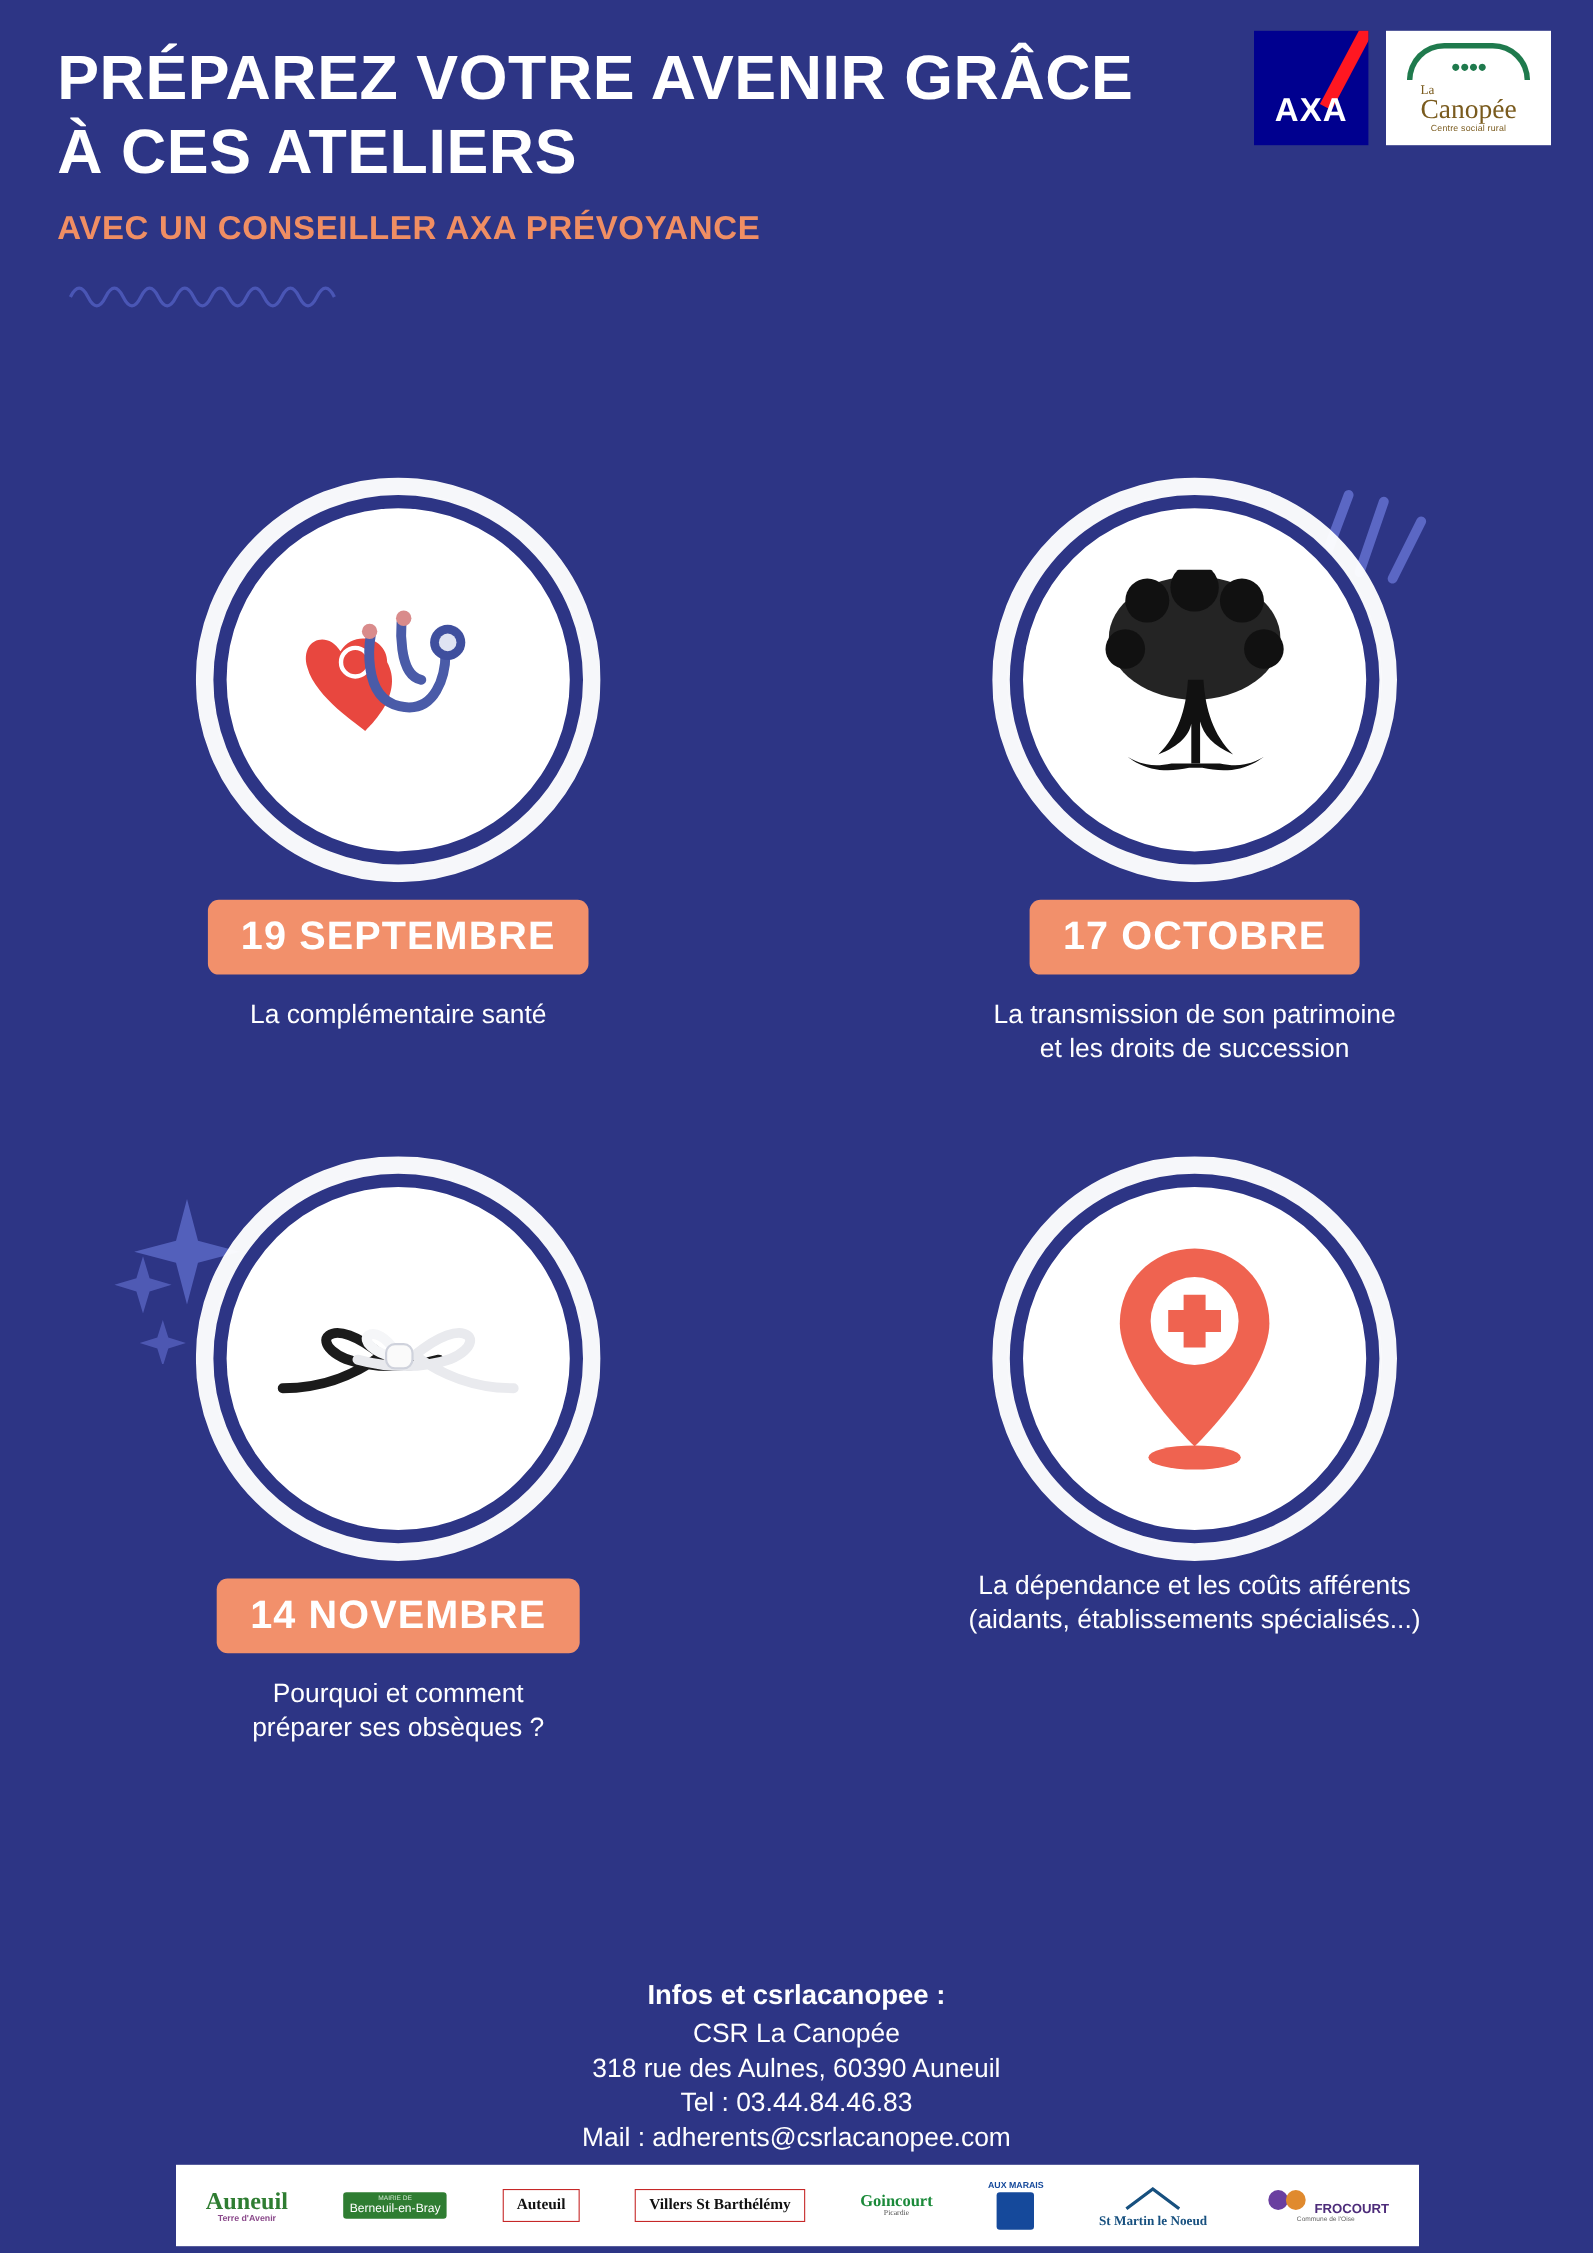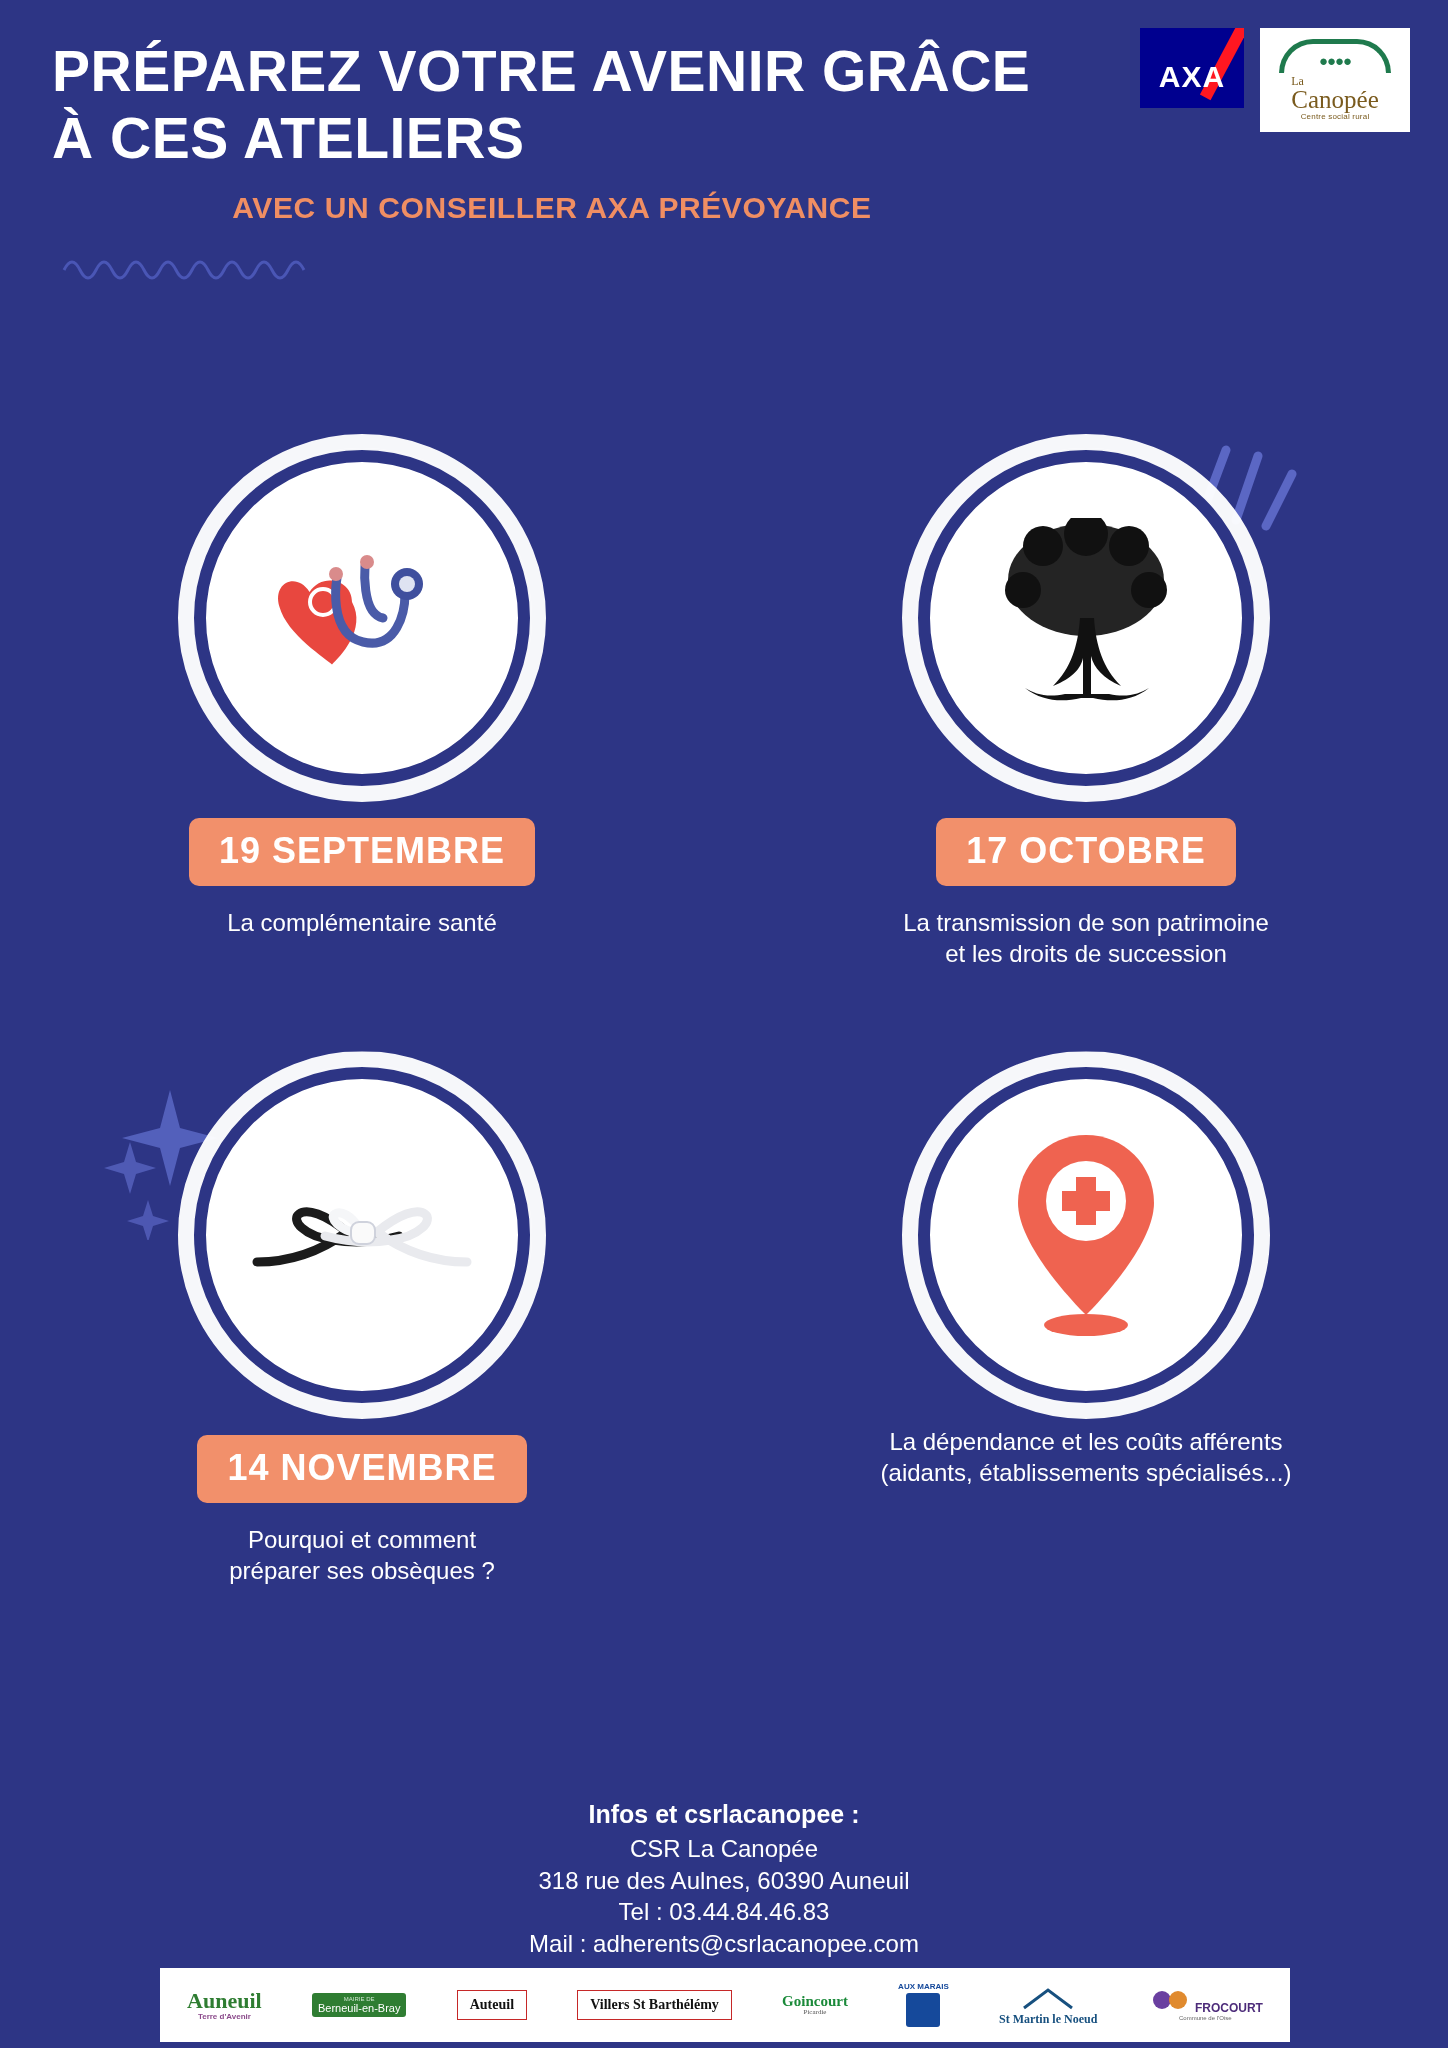--- a/index.html
+++ b/index.html
@@ -21,42 +21,42 @@
     line-height: 1.18;
     text-transform: uppercase;
     max-width: 1020px;
   }
   .subtitle {
     color: #f08e63;
     font-size: 30px;
     font-weight: bold;
     letter-spacing: 0.6px;
     text-transform: uppercase;
-    text-align: center;
+    text-align: left;
     width: 1000px;
     margin-top: 18px;
   }
   .place {
     color: #ffffff;
     font-size: 44px;
     font-weight: bold;
     letter-spacing: 0.5px;
     text-transform: uppercase;
     text-align: center;
     width: 1240px;
     margin-top: 40px;
   }
 
   
   .logo-group {
     position: absolute; top: 28px; right: 38px;
     display: flex; align-items: flex-start; gap: 16px;
   }
   .axa-logo {
-    width: 104px; height: 80px;
+    width: 104px; height: 104px;
     background: #00008f;
     position: relative; overflow: hidden;
   }
   .axa-logo .slash {
     position: absolute; top: -6px; right: 14px;
     width: 12px; height: 80px;
     background: #ff1721;
     transform: rotate(28deg);
   }
   .axa-logo .axa-text {

